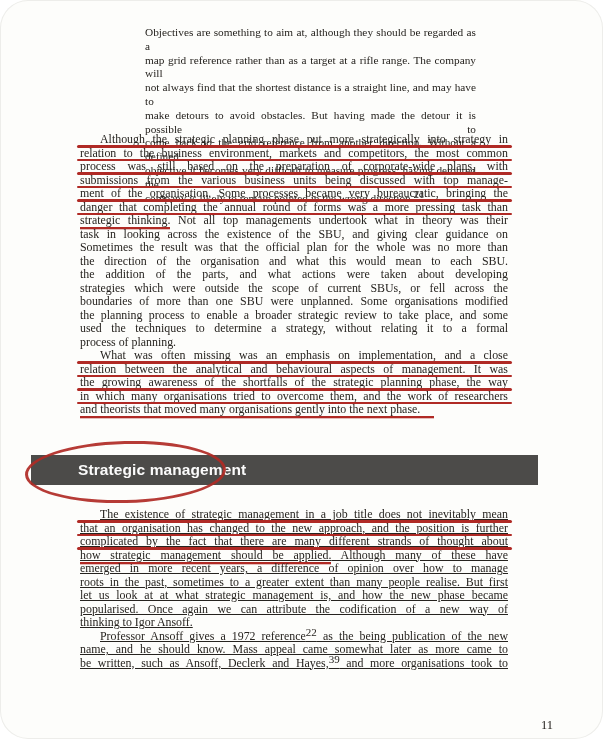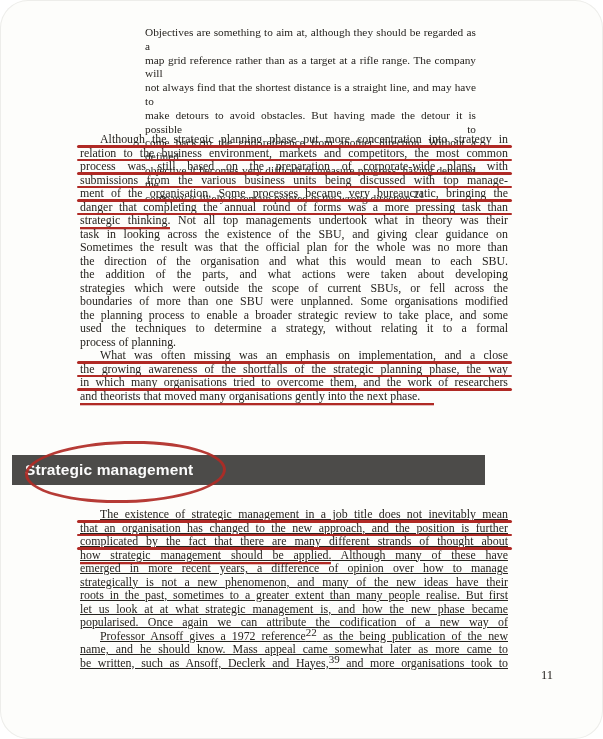--- a/index.html
+++ b/index.html
@@ -15,93 +15,95 @@
   .tl.last{text-align-last:left;}
   .tl.ind{text-indent:20px;}
   .tl.ul::after{
     content:"";position:absolute;left:-3px;right:-4px;bottom:-1px;height:2.3px;
     background:var(--annotation-red,#b02a25);border-radius:2px;
   }
   .useg{box-shadow:0 2.3px 0 var(--annotation-red,#b02a25);}
   .pad{padding-right:14px;}
   .sup{font-size:11px;position:relative;top:-3.5px;}
   .heading-bar{
-    position:absolute;left:12px;top:455px;width:473px;height:30px;
+    position:absolute;left:31px;top:455px;width:473px;height:30px;
     background:var(--heading-bar,#4c4b49);
+    padding-left:34px;
   }
   .heading-label{
     font-family:"Liberation Sans", sans-serif;font-weight:bold;font-size:15.5px;
     color:var(--heading-text,#fbfbfb);line-height:30px;padding-left:13px;display:block;
     letter-spacing:0.1px;
   }
   .red-ellipse{
     position:absolute;left:25px;top:441px;width:195px;height:56px;
     border:3.6px solid var(--annotation-red,#b02a25);border-radius:50%;
     transform:rotate(-1.5deg);opacity:.92;pointer-events:none;
   }
-  .page-number{position:absolute;left:533px;top:668px;width:20px;text-align:right;font-size:12.5px;}
+  .page-number{position:absolute;left:533px;top:718px;width:20px;text-align:right;font-size:12.5px;}
 </style>
 </head>
 <body>
 
 <div class="page">
 
   <div class="quote">
       <div class="tl"><span>Objectives are something to aim at, although they should be regarded as a</span></div>
       <div class="tl"><span>map grid reference rather than as a target at a rifle range. The company will</span></div>
       <div class="tl"><span>not always find that the shortest distance is a straight line, and may have to</span></div>
       <div class="tl"><span>make detours to avoid obstacles. But having made the detour it is possible to</span></div>
       <div class="tl"><span>come back to the grid reference from another direction. Without a defined</span></div>
       <div class="tl"><span>objective it becomes very difficult to measure progress: having detoured the</span></div>
       <div class="tl last"><span>company is likely to remain pointed in the wrong direction.</span><span class="sup">21</span></div>
     </div>
 
   <div class="flow1">
     <div>
-        <div class="tl ul ind"><span>Although the strategic planning phase put more concentration into strategy in</span></div>
+        <div class="tl ul ind"><span>Although the strategic planning phase put more strategically into strategy in</span></div>
         <div class="tl ul"><span>relation to the business environment, markets and competitors, the most common</span></div>
         <div class="tl ul"><span>process was still based on the preparation of corporate-wide plans, with</span></div>
         <div class="tl ul"><span>submissions from the various business units being discussed with top manage-</span></div>
         <div class="tl ul"><span>ment of the organisation. Some processes became very bureaucratic, bringing the</span></div>
         <div class="tl ul"><span>danger that completing the annual round of forms was a more pressing task than</span></div>
         <div class="tl"><span class="useg">strategic thinking.</span><span> Not all top managements undertook what in theory was their</span></div>
         <div class="tl"><span>task in looking across the existence of the SBU, and giving clear guidance on</span></div>
         <div class="tl"><span>Sometimes the result was that the official plan for the whole was no more than</span></div>
         <div class="tl"><span>the direction of the organisation and what this would mean to each SBU.</span></div>
         <div class="tl"><span>the addition of the parts, and what actions were taken about developing</span></div>
         <div class="tl"><span>strategies which were outside the scope of current SBUs, or fell across the</span></div>
         <div class="tl"><span>boundaries of more than one SBU were unplanned. Some organisations modified</span></div>
         <div class="tl"><span>the planning process to enable a broader strategic review to take place, and some</span></div>
         <div class="tl"><span>used the techniques to determine a strategy, without relating it to a formal</span></div>
         <div class="tl last"><span>process of planning.</span></div>
       </div>
     <div>
         <div class="tl ul ind"><span>What was often missing was an emphasis on implementation, and a close</span></div>
+        <div class="tl ul"><span>relation between the analytical and behavioural aspects of management. It was</span></div>
         <div class="tl ul"><span>the growing awareness of the shortfalls of the strategic planning phase, the way</span></div>
         <div class="tl ul"><span>in which many organisations tried to overcome them, and the work of researchers</span></div>
         <div class="tl last"><span class="useg pad">and theorists that moved many organisations gently into the next phase.</span></div>
       </div>
   </div>
 
   <div class="heading-bar">
     <span class="heading-label">Strategic management</span>
   </div>
   <div class="red-ellipse"></div>
 
   <div class="flow2">
     <div>
         <div class="tl ul ind"><span>The existence of strategic management in a job title does not inevitably mean</span></div>
         <div class="tl ul"><span>that an organisation has changed to the new approach, and the position is further</span></div>
         <div class="tl ul"><span>complicated by the fact that there are many different strands of thought about</span></div>
         <div class="tl"><span class="useg">how strategic management should be applied.</span><span> Although many of these have</span></div>
         <div class="tl"><span>emerged in more recent years, a difference of opinion over how to manage</span></div>
-        <div class="tl"><span>strategically is not a new phenomenon, and many of the new ideas have their</span></div>
         <div class="tl"><span>roots in the past, sometimes to a greater extent than many people realise. But first</span></div>
         <div class="tl"><span>let us look at at what strategic management is, and how the new phase became</span></div>
         <div class="tl"><span>popularised. Once again we can attribute the codification of a new way of</span></div>
+        <div class="tl last"><span>thinking to Igor Ansoff.</span></div>
       </div>
     <div>
         <div class="tl ind"><span>Professor Ansoff gives a 1972 reference</span><span class="sup">22</span><span> as the being publication of the new</span></div>
         <div class="tl"><span>name, and he should know. Mass appeal came somewhat later as more came to</span></div>
         <div class="tl"><span>be written, such as Ansoff, Declerk and Hayes,</span><span class="sup">39</span><span> and more organisations took to</span></div>
       </div>
   </div>
 
   <div class="page-number">11</div>
 

